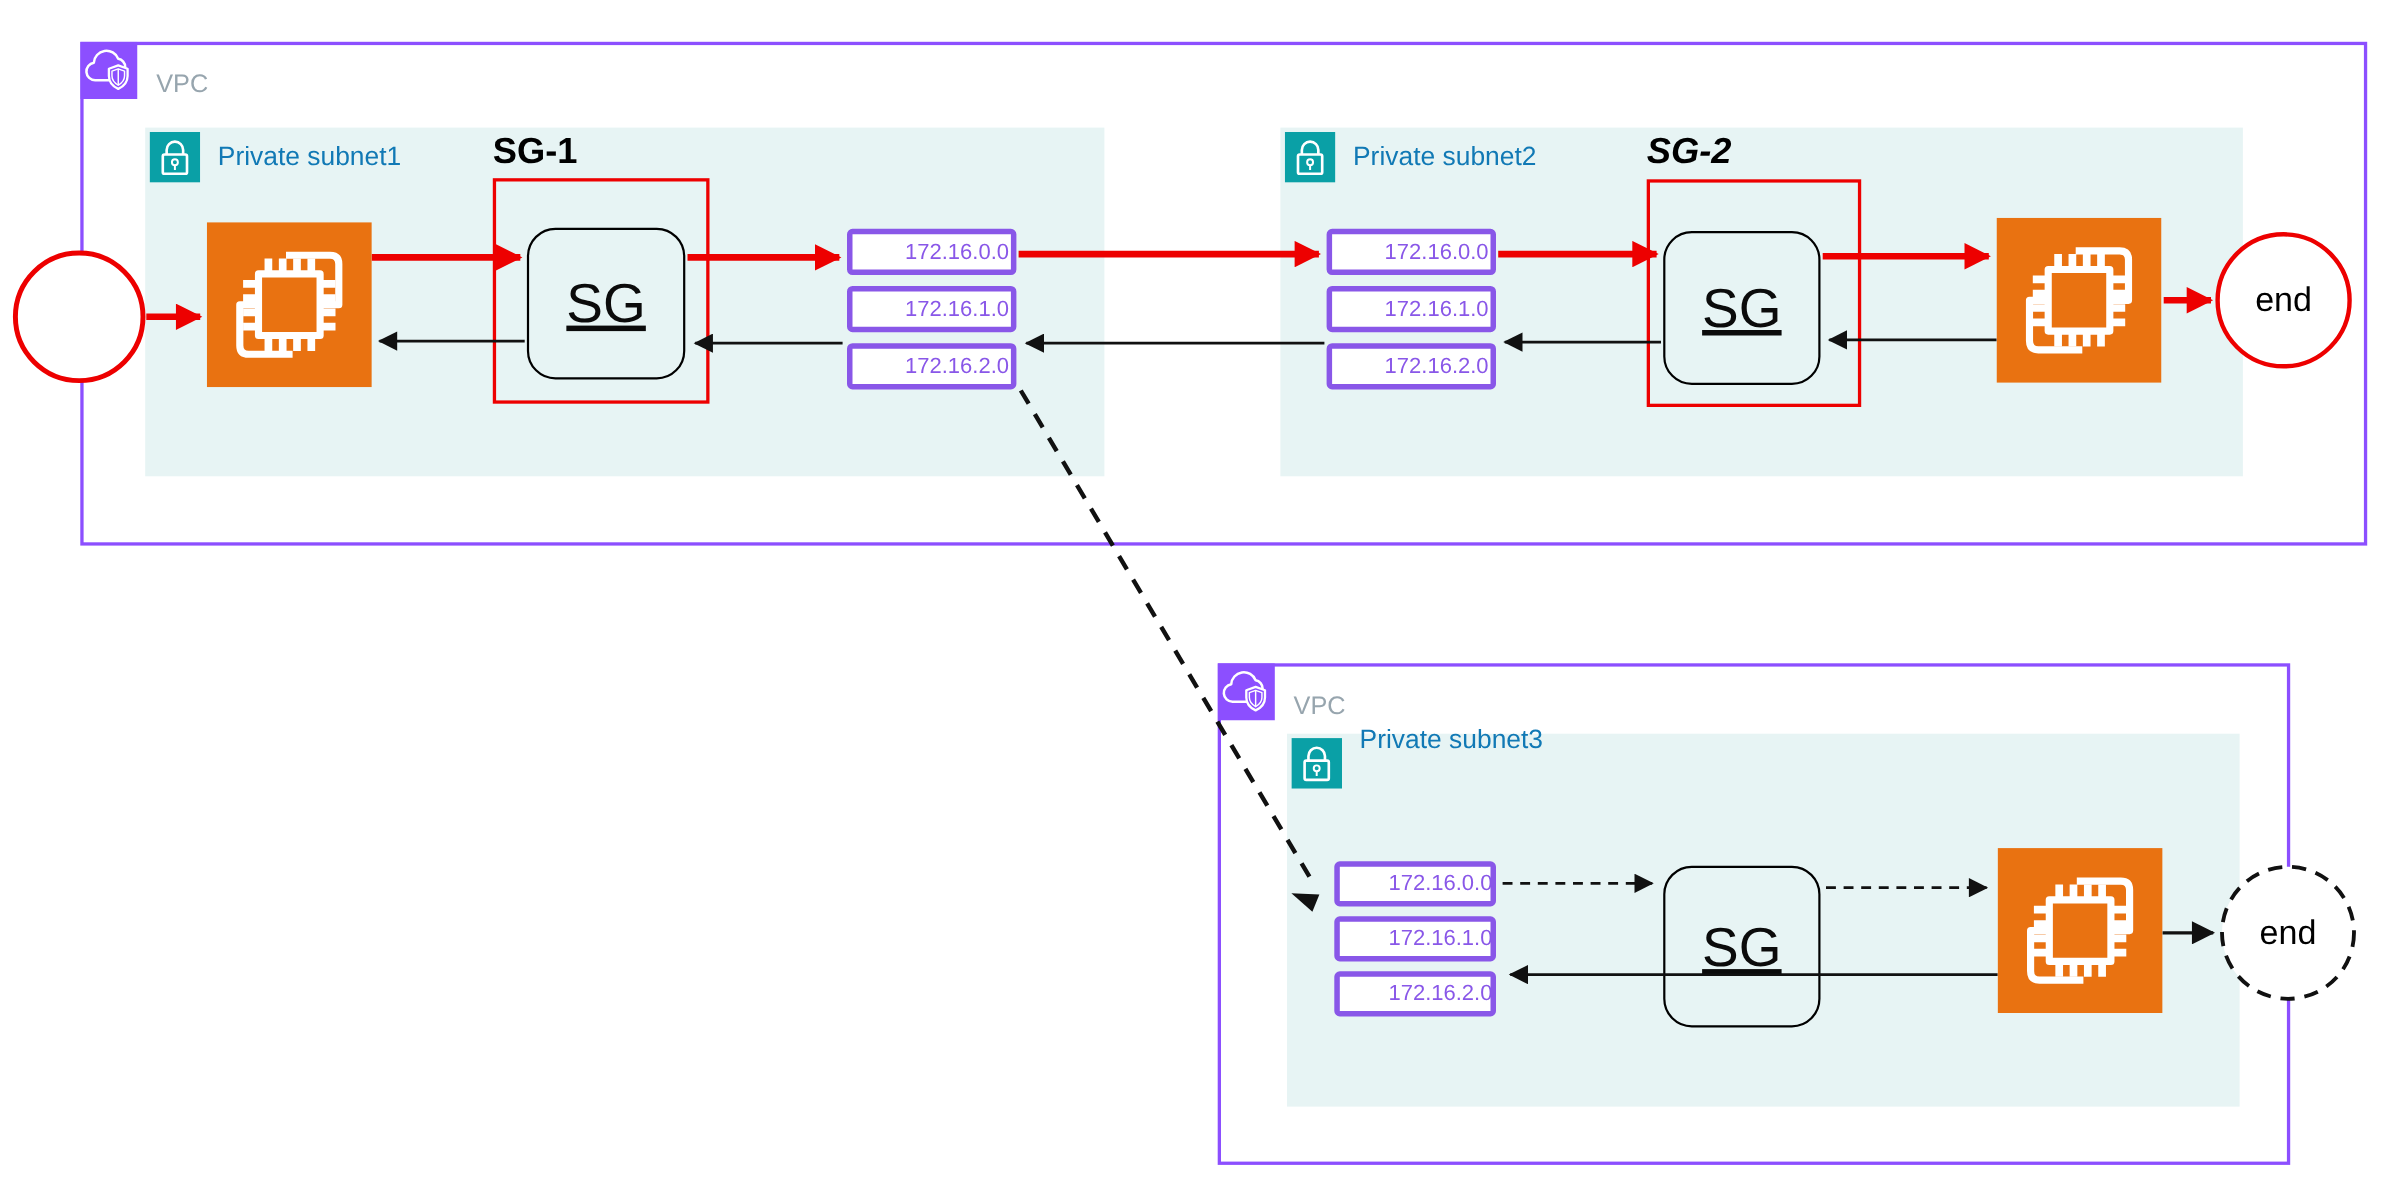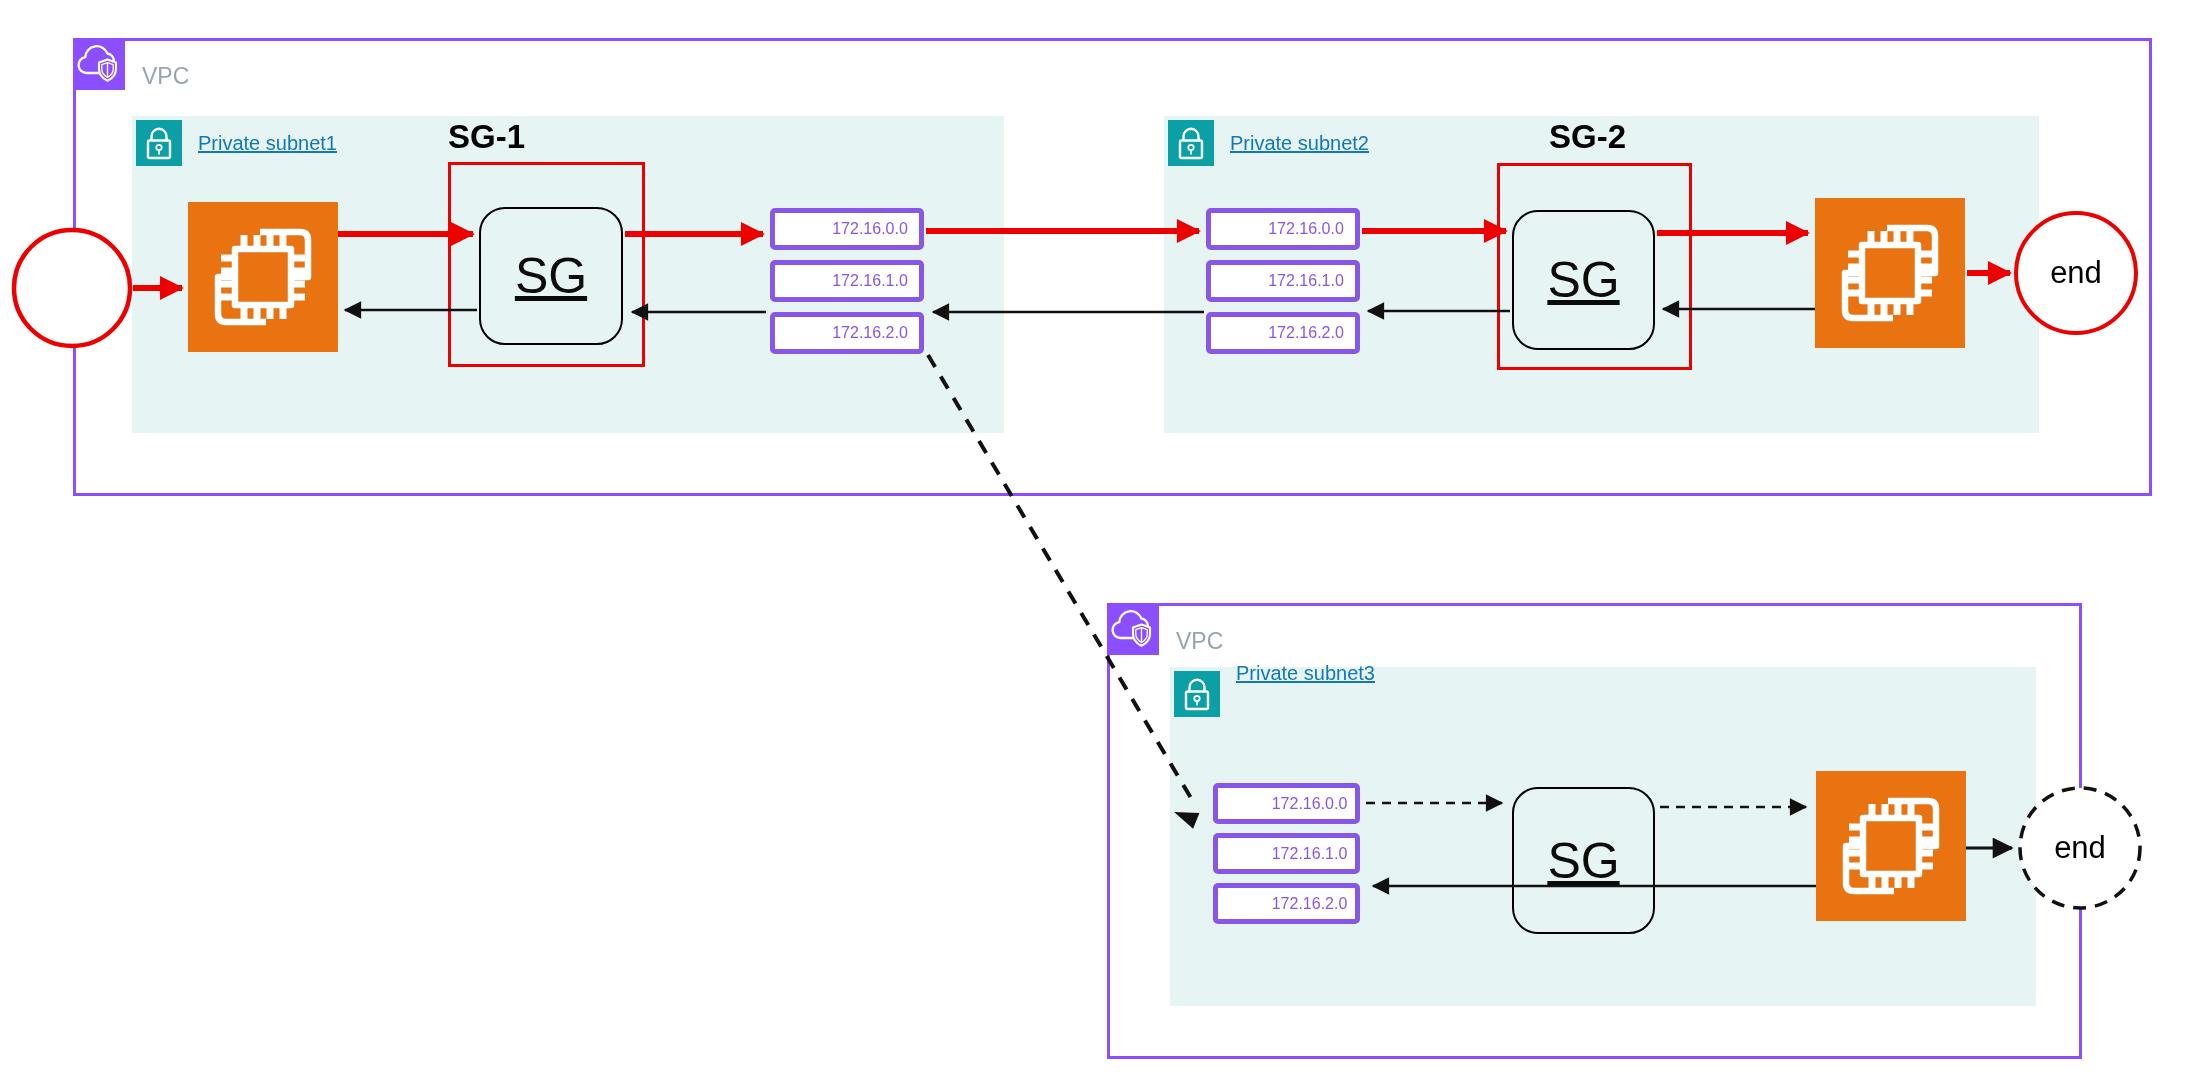--- a/index.html
+++ b/index.html
@@ -15,27 +15,27 @@
   }
   html,body{margin:0;padding:0;background:#fff;}
   #canvas{
     position:relative;width:2185px;height:1077px;background:#ffffff;overflow:hidden;
     font-family:"Liberation Sans","DejaVu Sans",sans-serif;
   }
   .abs{position:absolute;}
   .vpc-box{border:3px solid var(--vpc-purple);background:transparent;z-index:1;box-sizing:border-box;}
   .subnet-box{background:var(--subnet-teal);z-index:2;}
   .vpc-label{color:var(--vpc-gray);font-size:23px;z-index:10;display:flex;align-items:center;margin-top:12px;}
-  .subnet-label{color:var(--subnet-blue);font-size:20px;z-index:10;display:flex;align-items:center;text-decoration:underline;}
+  .subnet-label{color:var(--subnet-blue);font-size:24px;z-index:10;display:flex;align-items:center;}
   .sg-frame{border:3.5px solid var(--path-red);background:transparent;z-index:10;box-sizing:border-box;}
   .sg-frame-label{color:#000;font-size:33px;font-weight:600;text-align:left;z-index:10;}
   .sg-node{border:2.5px solid #000;border-radius:26px;background:transparent;z-index:11;
     display:flex;align-items:center;justify-content:center;font-size:50px;color:#0b0b0b;box-sizing:border-box;text-decoration:underline;}
   .route-box{border:5px solid var(--route-purple);border-radius:5px;background:#fff;z-index:11;
-    display:flex;align-items:center;justify-content:center;font-size:16px;color:var(--route-purple);box-sizing:border-box;padding-left:46px;}
+    display:flex;align-items:center;justify-content:center;font-size:20px;color:var(--route-purple);box-sizing:border-box;padding-left:46px;}
   .node-text{z-index:40;display:flex;align-items:center;justify-content:center;font-size:31px;color:#000;}
   #wires{position:absolute;left:0;top:0;z-index:30;}
   .ec2-svg{position:absolute;z-index:10;}
   .badge-svg{position:absolute;z-index:10;}
 </style>
 </head>
 <body>
 
 <div id="canvas">
 
@@ -106,21 +106,21 @@
       <use href="#sym-ec2"></use>
     </svg>
   <svg class="ec2-svg" style="left:1815px;top:198px;" width="150" height="150">
       <use href="#sym-ec2"></use>
     </svg>
 
   <div class="abs sg-frame-label" style="left:448px;top:118px;width:197px;">SG-1</div>
   <div class="abs sg-frame" style="left:448px;top:162px;width:197px;height:205px;"></div>
   <div class="abs sg-node" style="left:479px;top:207px;width:144px;height:138px;">SG</div>
 
-  <div class="abs sg-frame-label" style="left:1549px;top:118px;width:195px;">SG-2</div>
+  <div class="abs sg-frame-label" style="left:1497px;top:118px;width:195px;font-style:italic;">SG-2</div>
   <div class="abs sg-frame" style="left:1497px;top:163px;width:195px;height:207px;"></div>
   <div class="abs sg-node" style="left:1512px;top:210px;width:143px;height:140px;">SG</div>
 
   <div class="abs route-box" style="left:770px;top:208px;width:154px;height:42px;">172.16.0.0</div>
   <div class="abs route-box" style="left:770px;top:260px;width:154px;height:42px;">172.16.1.0</div>
   <div class="abs route-box" style="left:770px;top:312px;width:154px;height:42px;">172.16.2.0</div>
 
   <div class="abs route-box" style="left:1206px;top:208px;width:154px;height:42px;">172.16.0.0</div>
   <div class="abs route-box" style="left:1206px;top:260px;width:154px;height:42px;">172.16.1.0</div>
   <div class="abs route-box" style="left:1206px;top:312px;width:154px;height:42px;">172.16.2.0</div>

